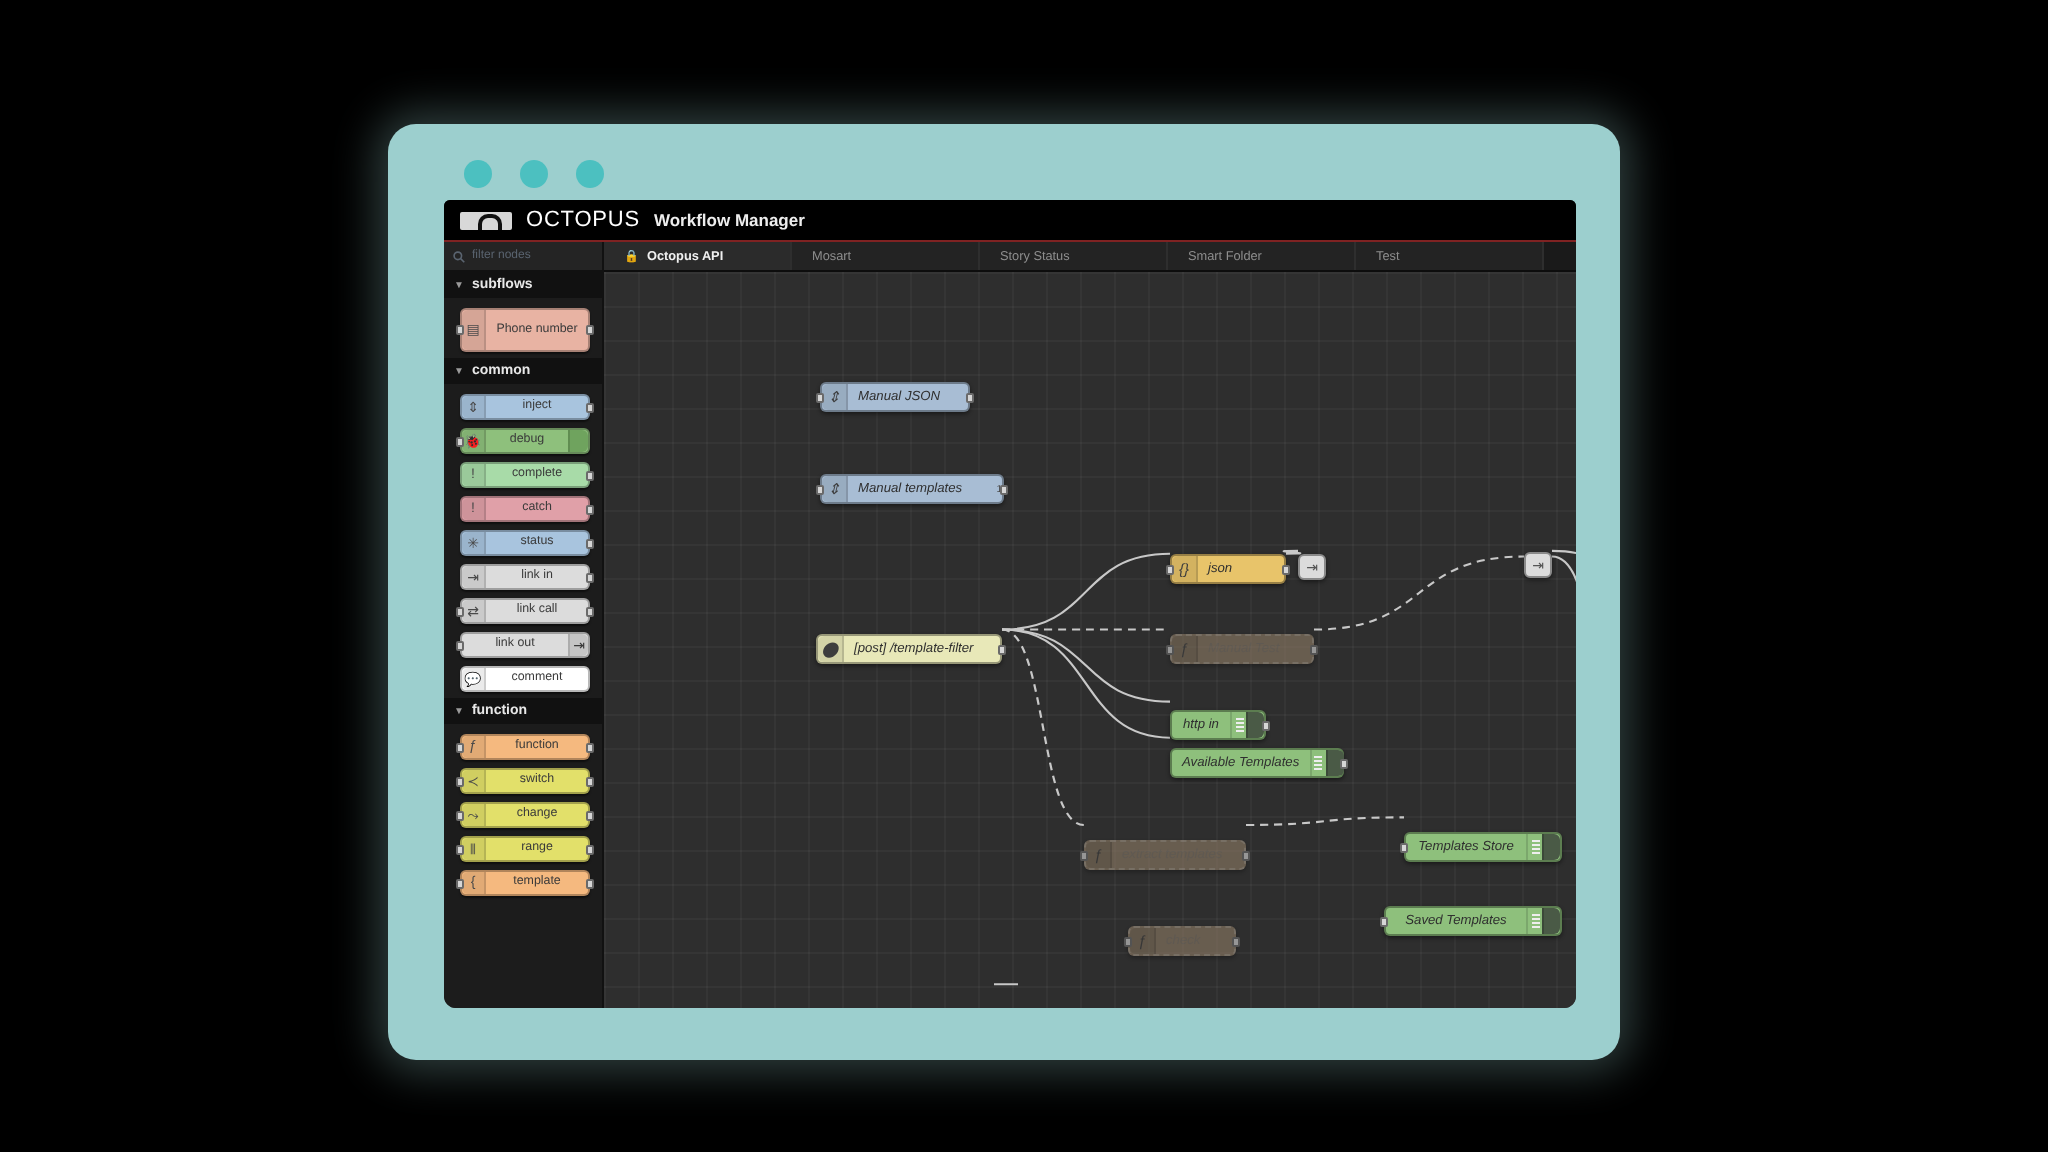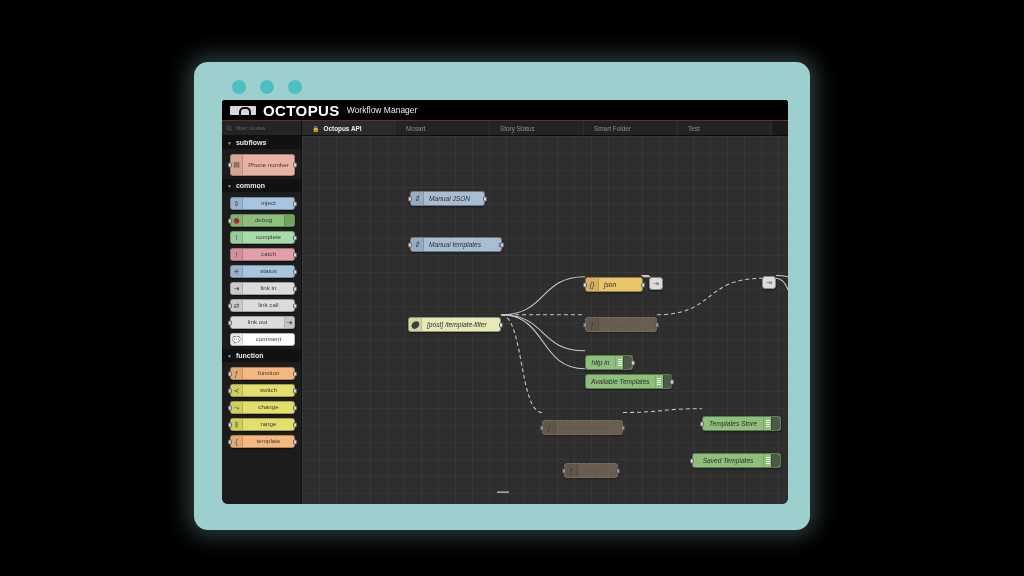--- a/index.html
+++ b/index.html
@@ -49,22 +49,22 @@
     background: #d8d8d8;
     display: flex; align-items: flex-end; justify-content: center;
     overflow: hidden; position: relative;
   }
   .brand-mark::before {
     content: ""; position: absolute; left: 9px; bottom: 0;
     width: 8px; height: 6px;
     border: 2px solid #111; border-bottom: none;
     border-radius: 5px 5px 0 0;
   }
-  .brand-name { color: #fff; font-size: 15px; font-weight: 700; letter-spacing: .4px; text-align: right; }
-  .brand-sub  { color: #ededed; font-size: 8.5px; font-weight: 400; }
+  .brand-name { color: #fff; font-size: 11px; font-weight: 400; letter-spacing: .4px; text-align: right; }
+  .brand-sub  { color: #ededed; font-size: 8.5px; font-weight: 700; }
 
   
   .app-body { flex: 1; display: flex; min-height: 0; }
 
   
   .sidebar {
     width: 80px; flex: 0 0 80px;
     background: #1c1c1c;
     display: flex; flex-direction: column;
     border-right: 1px solid #111;

